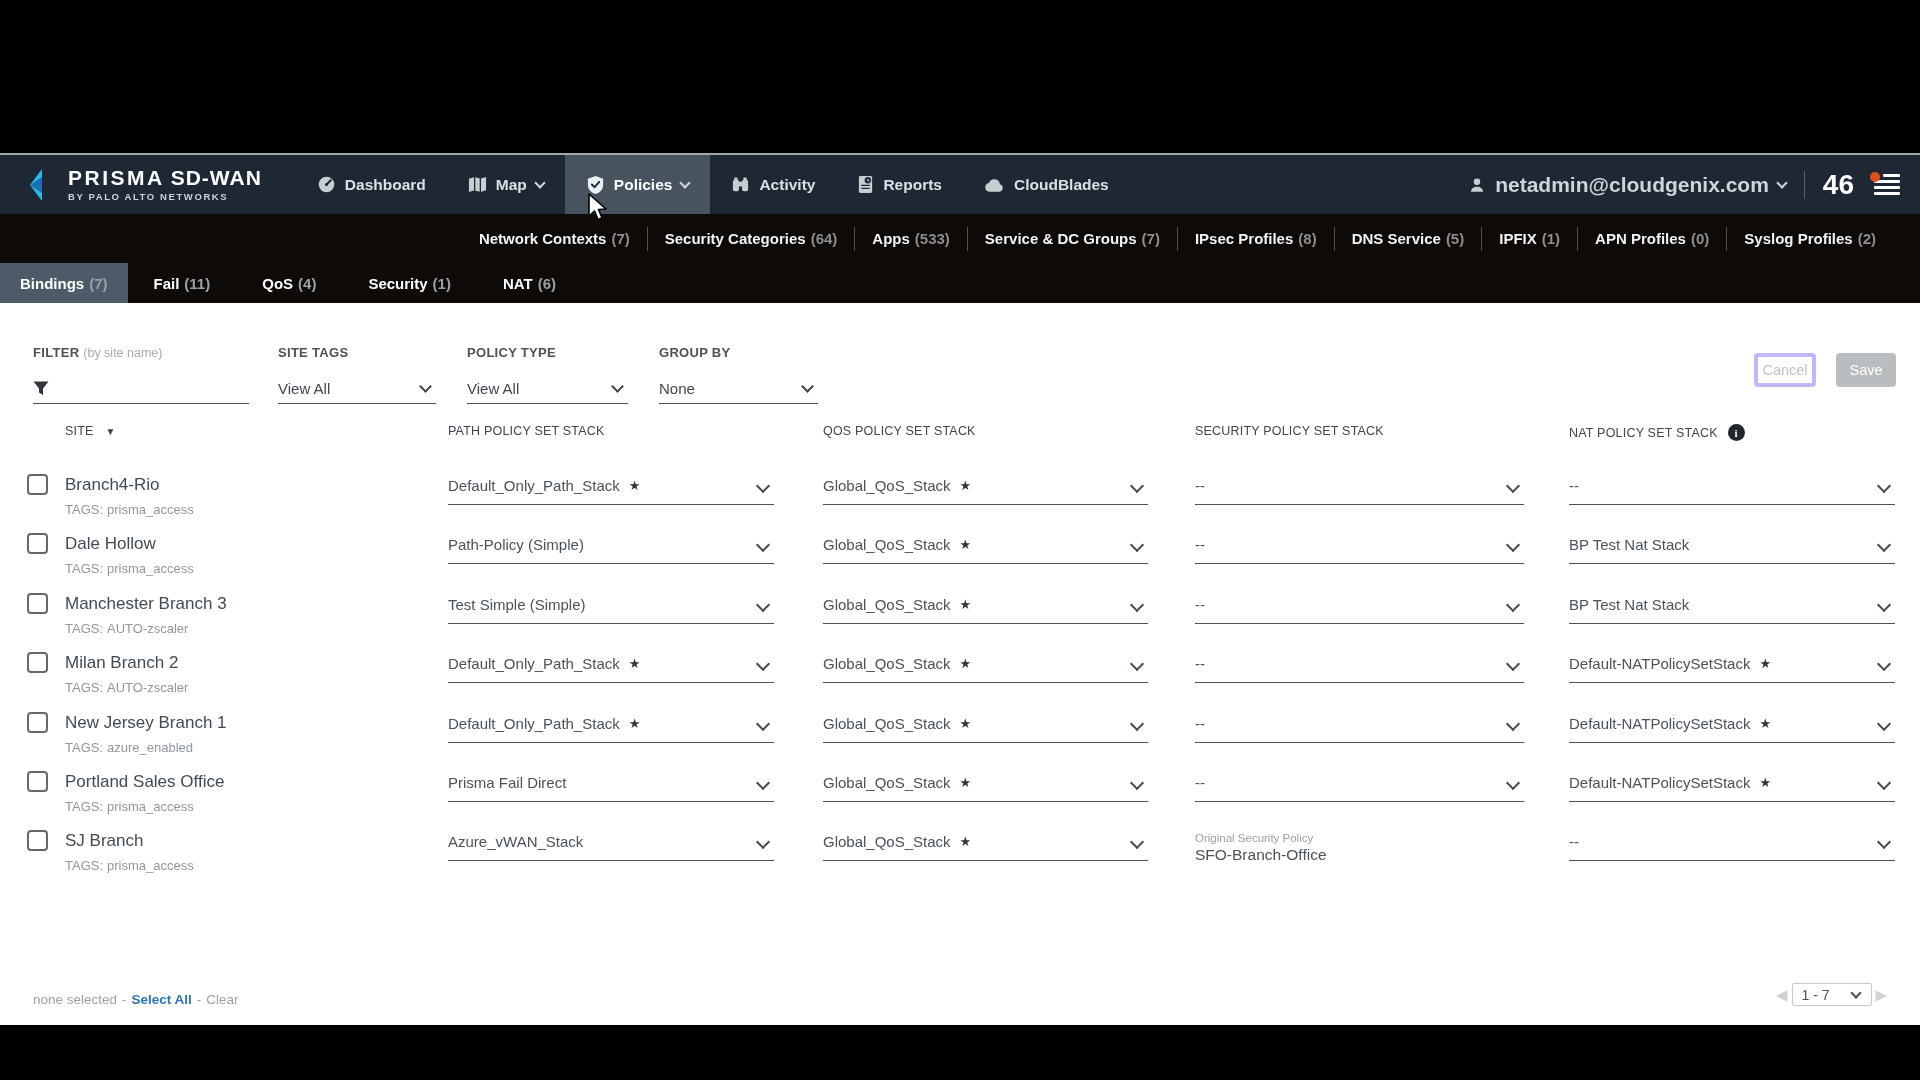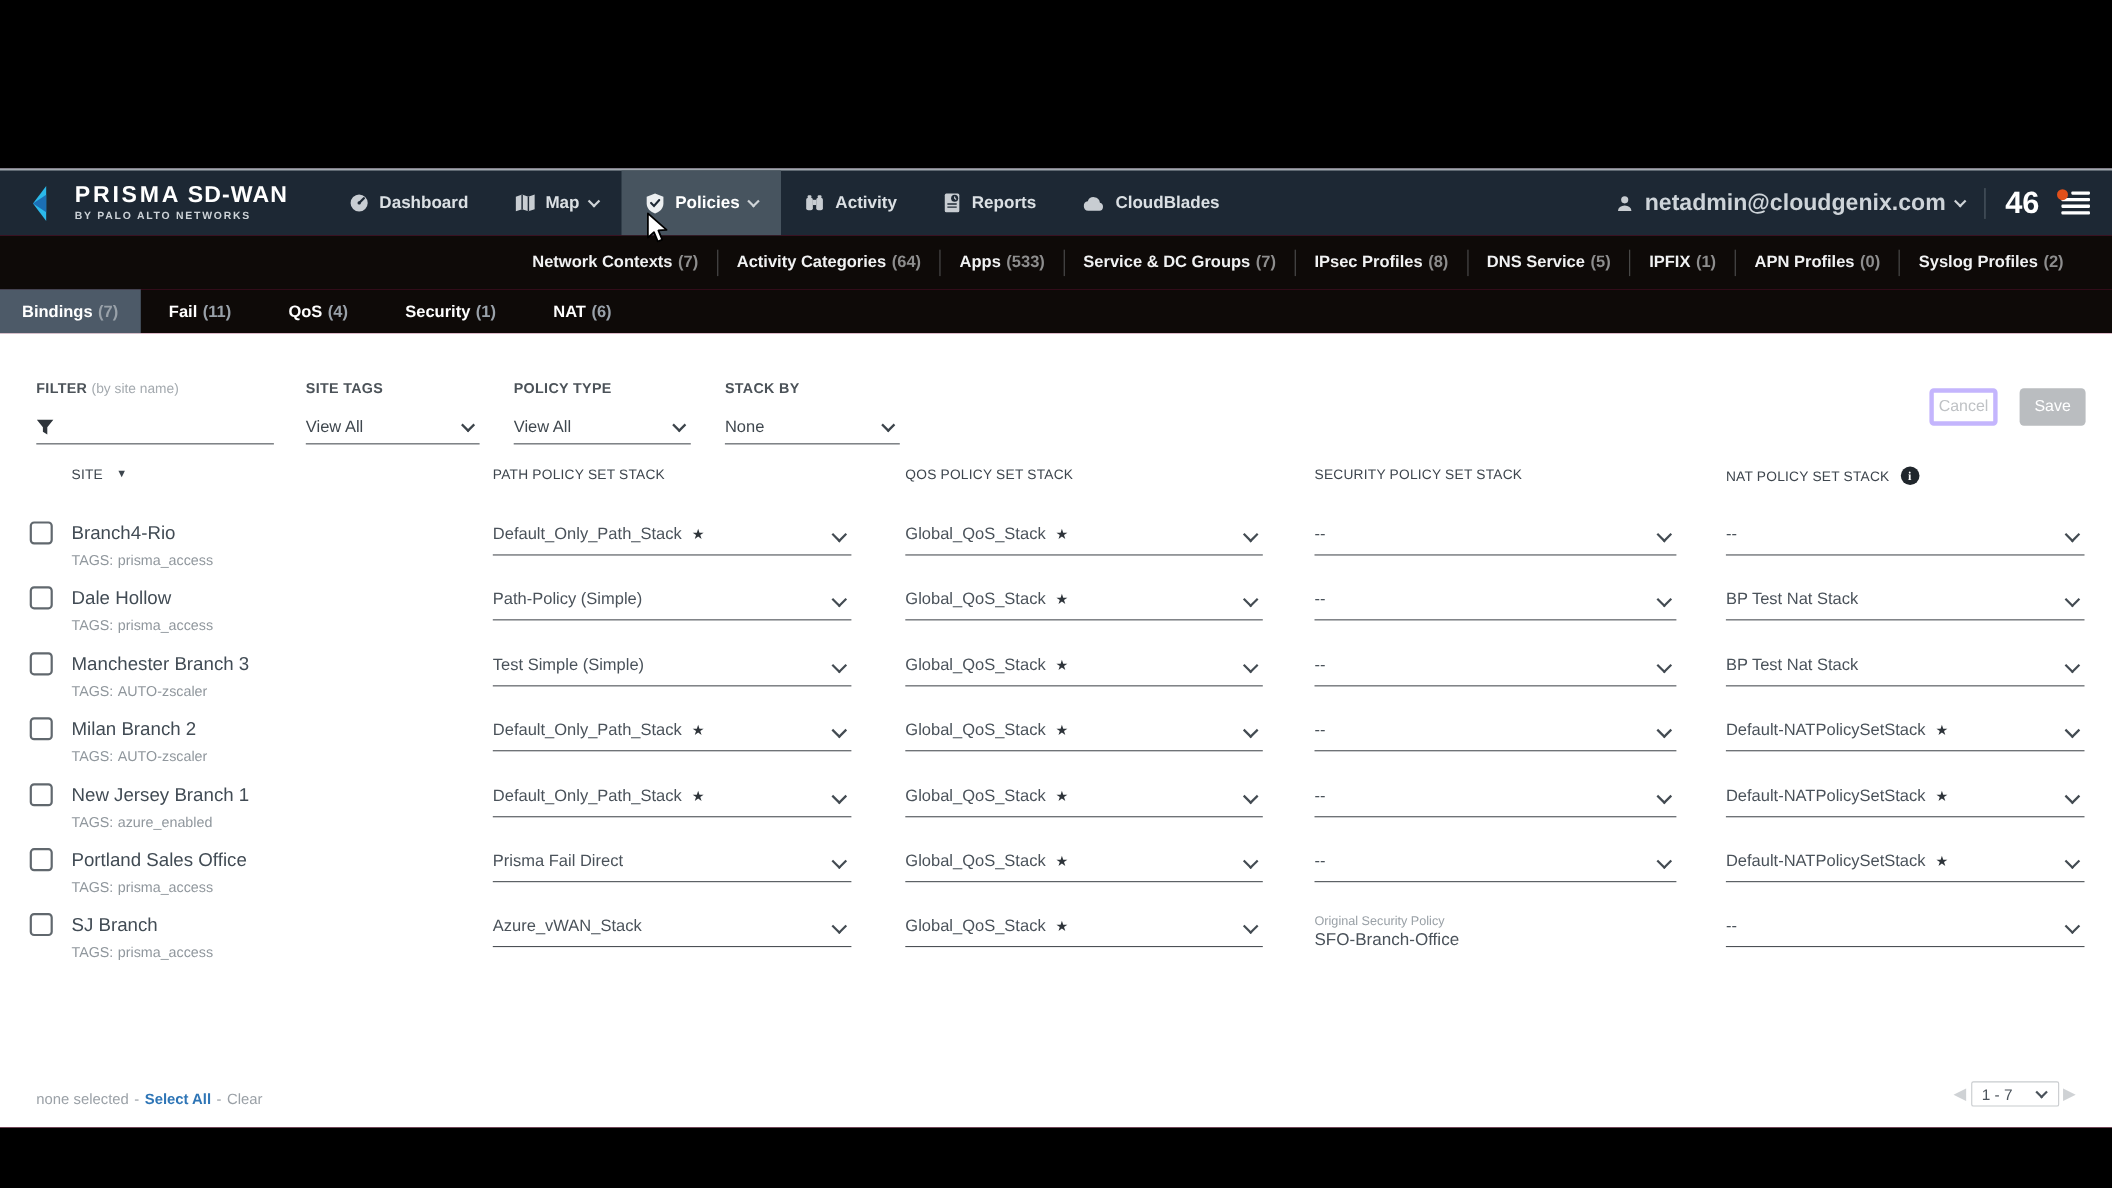--- a/index.html
+++ b/index.html
@@ -1,17 +1,17 @@
 <!DOCTYPE html>
 <html><head>
 <meta charset="utf-8">
 <style>
   * { margin:0; padding:0; box-sizing:border-box; }
   html,body { width:1920px; height:1080px; background:#000; font-family:"Liberation Sans",sans-serif; }
-  .screen { position:relative; width:1920px; height:1080px; background:#be185d; overflow:hidden; }
+  .screen { position:relative; width:1920px; height:1080px; background:#f0abfc; overflow:hidden; }
 
   
   .bar-top    { position:absolute; left:0; top:0; width:100%; height:153px; background:#000; }
   .bar-bottom { position:absolute; left:0; bottom:0; width:100%; height:55px; background:#000; }
 
   
   .nav { position:absolute; top:153px; left:0; width:100%; height:61px; background:#1d2834;
          border-top:2px solid #a0a7ad; display:flex; align-items:center; }
   .brand { display:flex; align-items:center; margin-left:28px; margin-right:34px; }
   .brand-tri { width:30px; height:36px; margin-right:10px; }
@@ -214,21 +214,21 @@
       </span>
     </div>
   </header>
 
   <nav class="subnav">
     <div class="subnav-item">
       <span class="lbl">Network Contexts</span>
       <span class="cnt">(7)</span>
     </div>
     <div class="subnav-item">
-      <span class="lbl">Activity Categories</span>
+      <span class="lbl">Security Categories</span>
       <span class="cnt">(64)</span>
     </div>
     <div class="subnav-item">
       <span class="lbl">Apps</span>
       <span class="cnt">(533)</span>
     </div>
     <div class="subnav-item">
       <span class="lbl">Service &amp; DC Groups</span>
       <span class="cnt">(7)</span>
     </div>
@@ -302,21 +302,21 @@
 
     <div class="fgroup" id="f-policy">
       <div class="flabel">POLICY TYPE</div>
       <div class="fcontrol">
         <span class="val">View All</span>
         <span class="chev-d"></span>
       </div>
     </div>
 
     <div class="fgroup" id="f-group">
-      <div class="flabel">STACK BY</div>
+      <div class="flabel">GROUP BY</div>
       <div class="fcontrol">
         <span class="val">None</span>
         <span class="chev-d"></span>
       </div>
     </div>
 
     <button class="btn btn-cancel">Cancel</button>
     <button class="btn btn-save">Save</button>
 
     <div class="th th-site">

